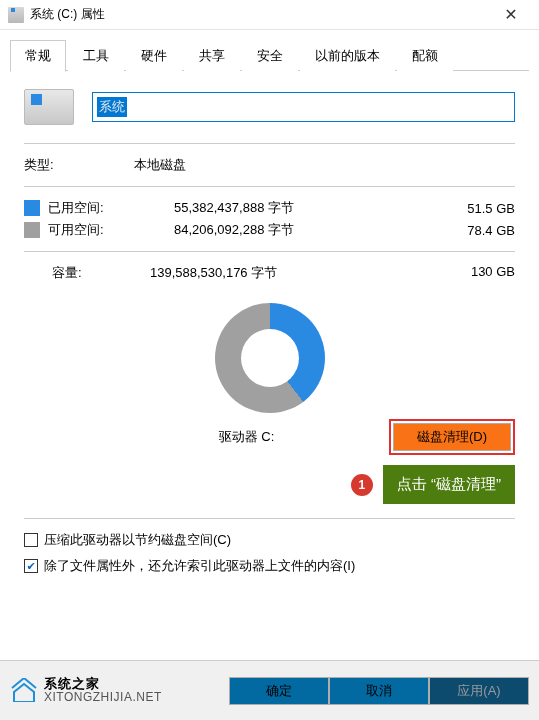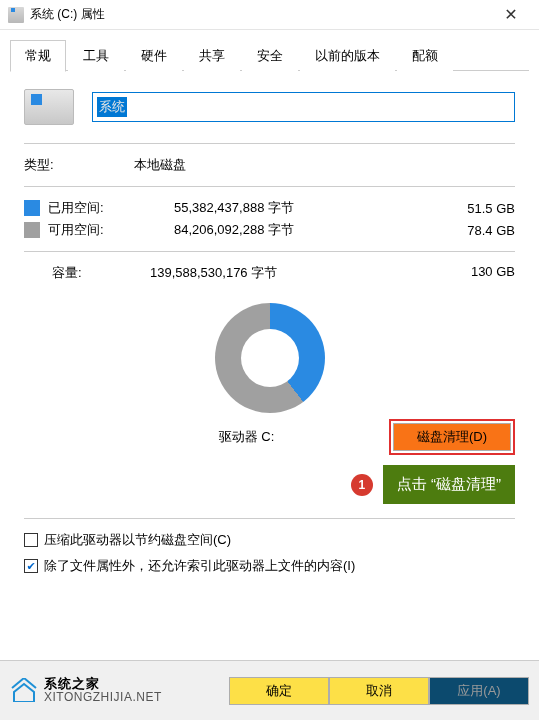--- a/index.html
+++ b/index.html
@@ -130,21 +130,21 @@
 }
 .brand { display:flex; align-items:center; gap:6px; flex:1;}
 .brand-logo {
   width:28px; height:24px; position:relative;
 }
 .brand-logo svg { width:28px; height:24px; }
 .brand-text { display:flex; flex-direction:column; line-height:1.1;}
 .brand-text .t1 { font-size:13px; font-weight:bold; letter-spacing:1px;}
 .brand-text .t2 { font-size:12px; color:#555; letter-spacing:0.5px;}
 .footer button {
-  width:100px; height:28px; background:#fde047; border:1px solid #adadad;
+  width:100px; height:28px; background:#0369a1; border:1px solid #adadad;
   font-size:13px; font-family:inherit;
 }
 .footer button.disabled { color:#9a9a9a; background:#0c4a6e; }
 </style>
 </head>
 <body>
 
 <div class="titlebar">
   <span class="drive-icon-sm"></span>
   <span class="title">系统 (C:) 属性</span>

